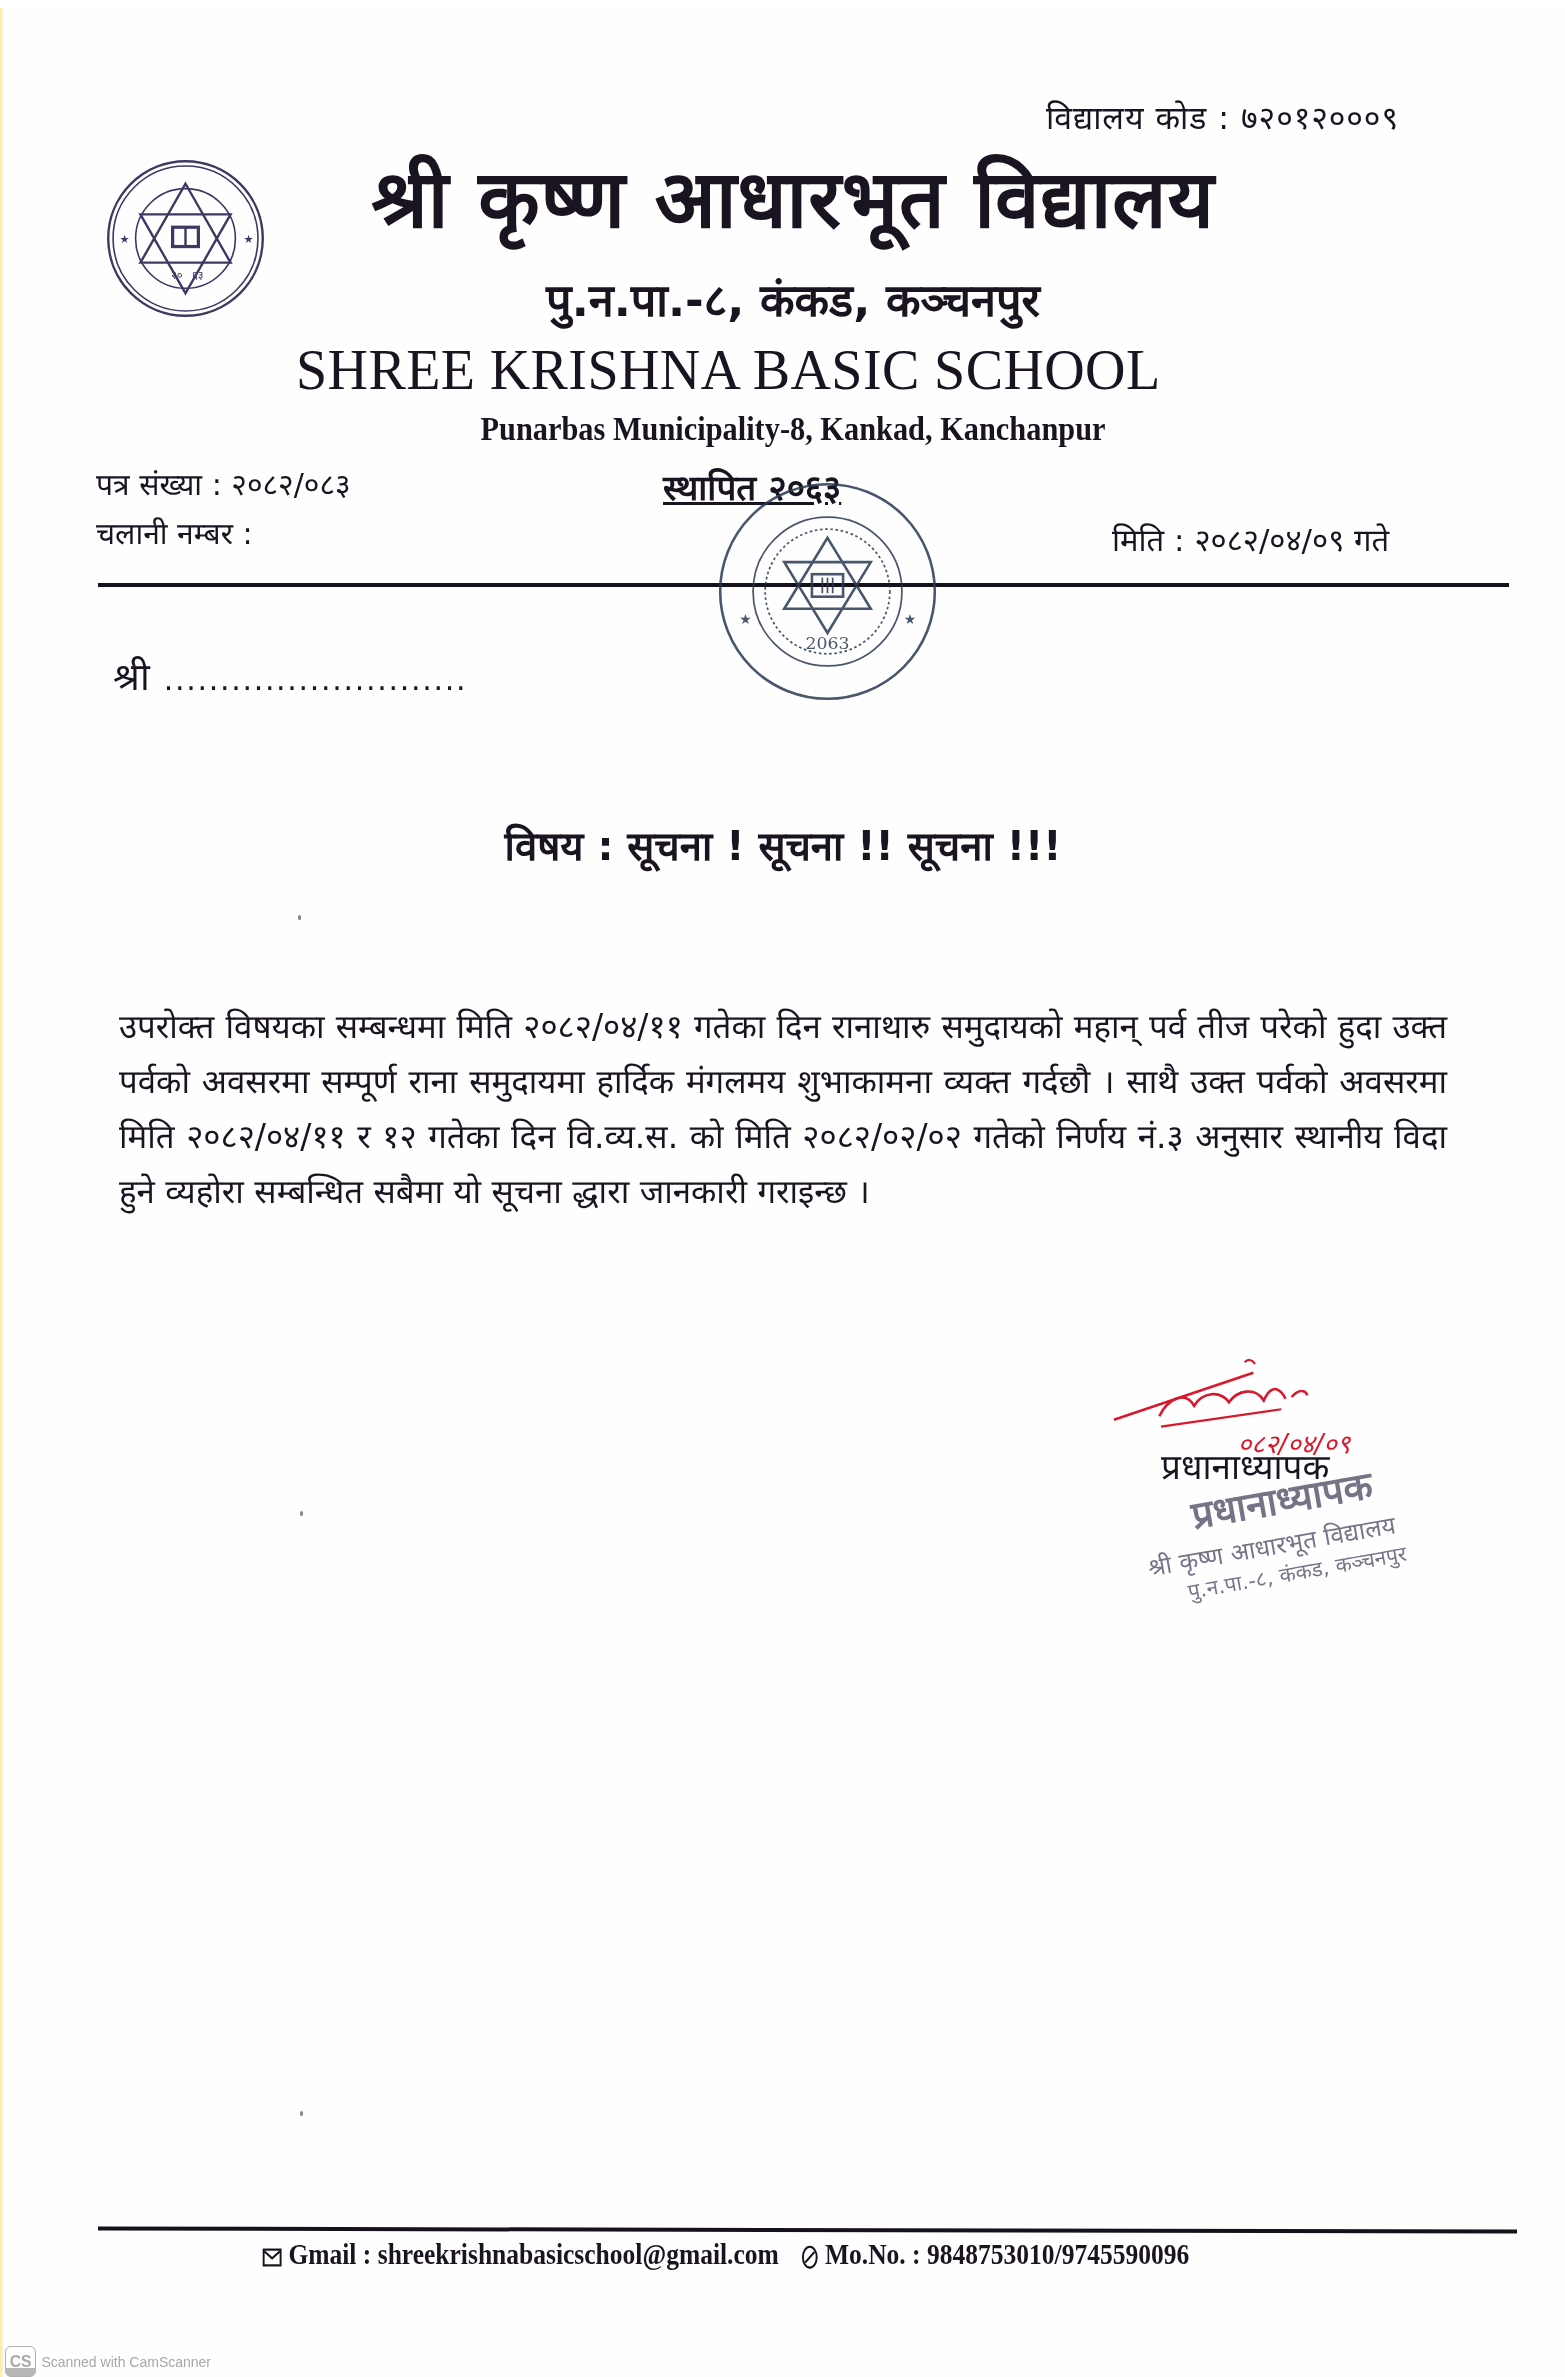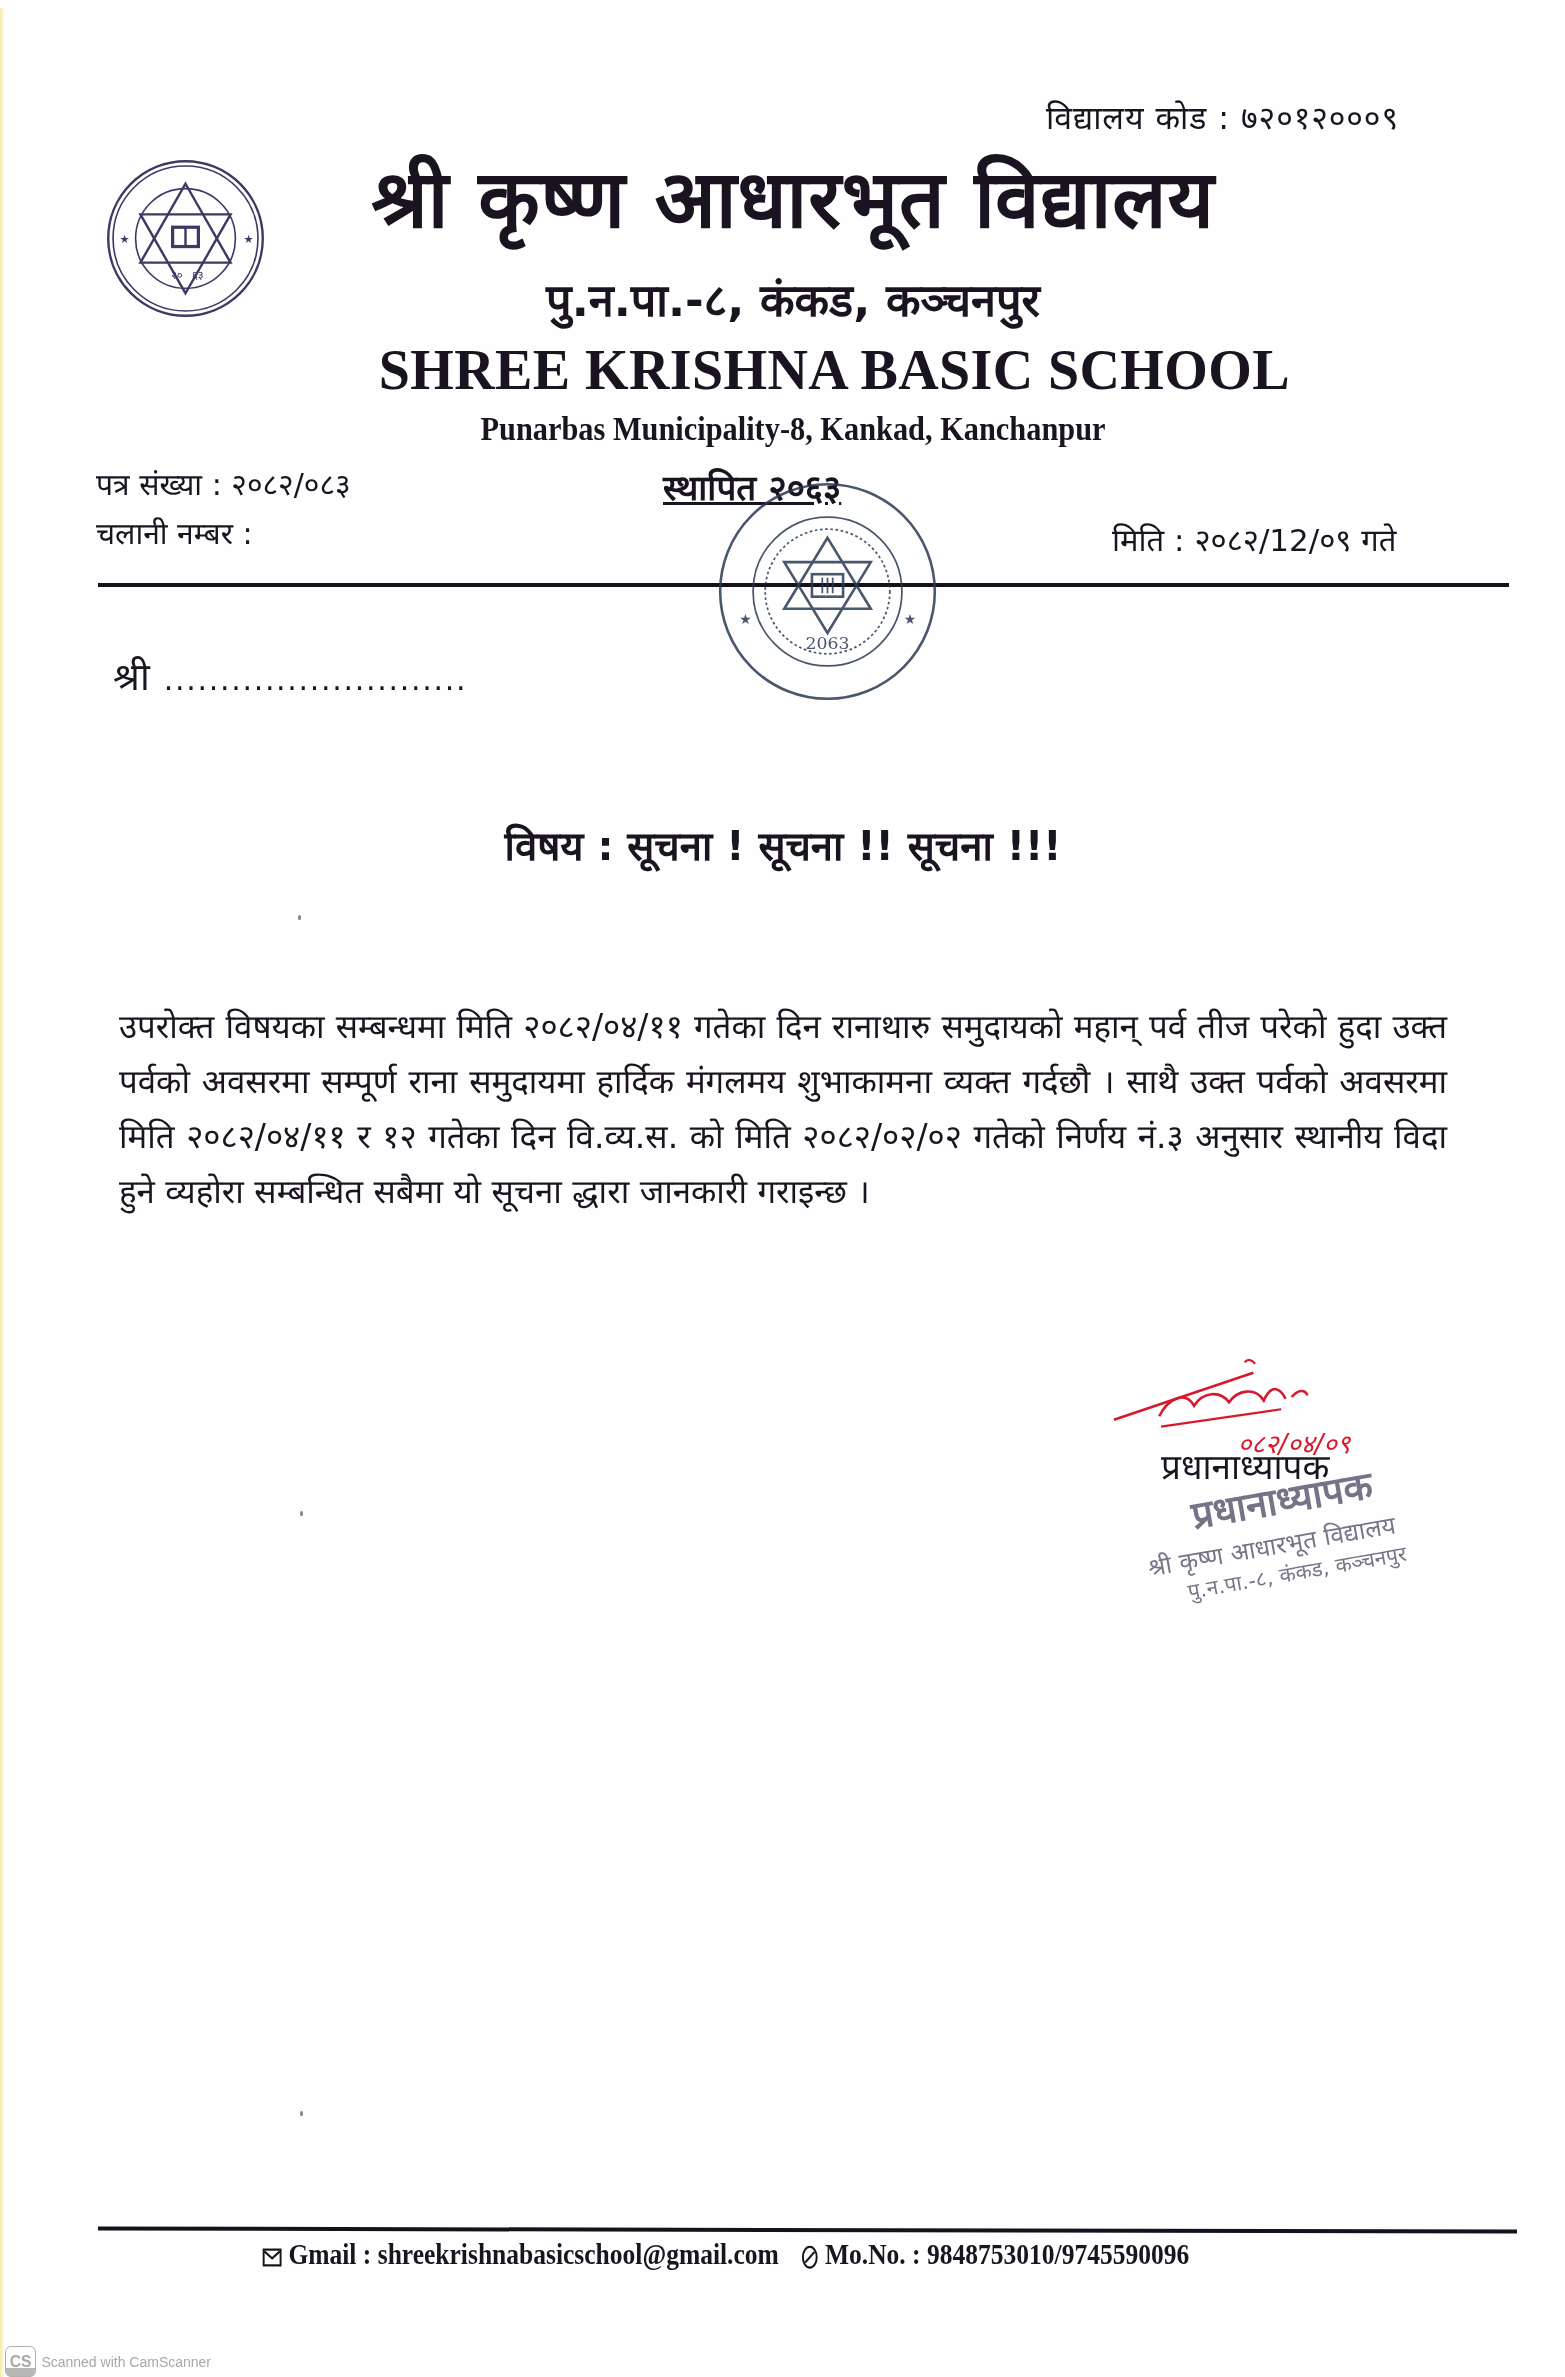--- a/index.html
+++ b/index.html
@@ -55,24 +55,24 @@
       left: 296px; top: 260px;
       width: 994px;
       text-align: center;
       font-size: 45px;
       font-weight: bold;
       white-space: nowrap;
     }
     .title-en {
       left: 296px; top: 330px;
       width: 994px;
-      text-align: right;
+      text-align: left;
       font-family: "Liberation Serif", serif;
       font-size: 56px;
-      font-weight: bold;
+      font-weight: normal;
       white-space: nowrap;
       letter-spacing: 0.4px;
     }
     .address-en {
       left: 296px; top: 403px;
       width: 994px;
       text-align: center;
       font-family: "Liberation Serif", serif;
       font-size: 33px;
       font-weight: bold;
@@ -230,21 +230,21 @@
   </svg>
 
   <div class="abs title-np">श्री कृष्ण आधारभूत विद्यालय</div>
   <div class="abs address-np">पु.न.पा.-८, कंकड, कञ्चनपुर</div>
   <div class="abs title-en">SHREE KRISHNA BASIC SCHOOL</div>
   <div class="abs address-en">Punarbas Municipality-8, Kankad, Kanchanpur</div>
 
   <div class="abs letter-no">पत्र संख्या : २०८२/०८३</div>
   <div class="abs dispatch-no">चलानी नम्बर :</div>
   <div class="abs established">स्थापित २०६३</div>
-  <div class="abs date">मिति : २०८२/12/०९ गते</div>
+  <div class="abs date">मिति : २०८२/०४/०९ गते</div>
 
   <div class="abs rule-top"></div>
 
   <svg class="abs stamp-center" viewBox="0 0 260 260">
     <circle cx="130" cy="130" r="124" fill="none" stroke="#2a3a54" stroke-width="3"></circle>
     <circle cx="130" cy="130" r="86" fill="none" stroke="#2a3a54" stroke-width="2"></circle>
     <circle cx="130" cy="130" r="72" fill="none" stroke="#2a3a54" stroke-width="2" stroke-dasharray="3 3"></circle>
     <polygon points="130,68 180,150 80,150" fill="none" stroke="#2a3a54" stroke-width="3"></polygon>
     <polygon points="130,178 180,96 80,96" fill="none" stroke="#2a3a54" stroke-width="3"></polygon>
     <rect x="112" y="110" width="36" height="26" fill="none" stroke="#2a3a54" stroke-width="3"></rect>

